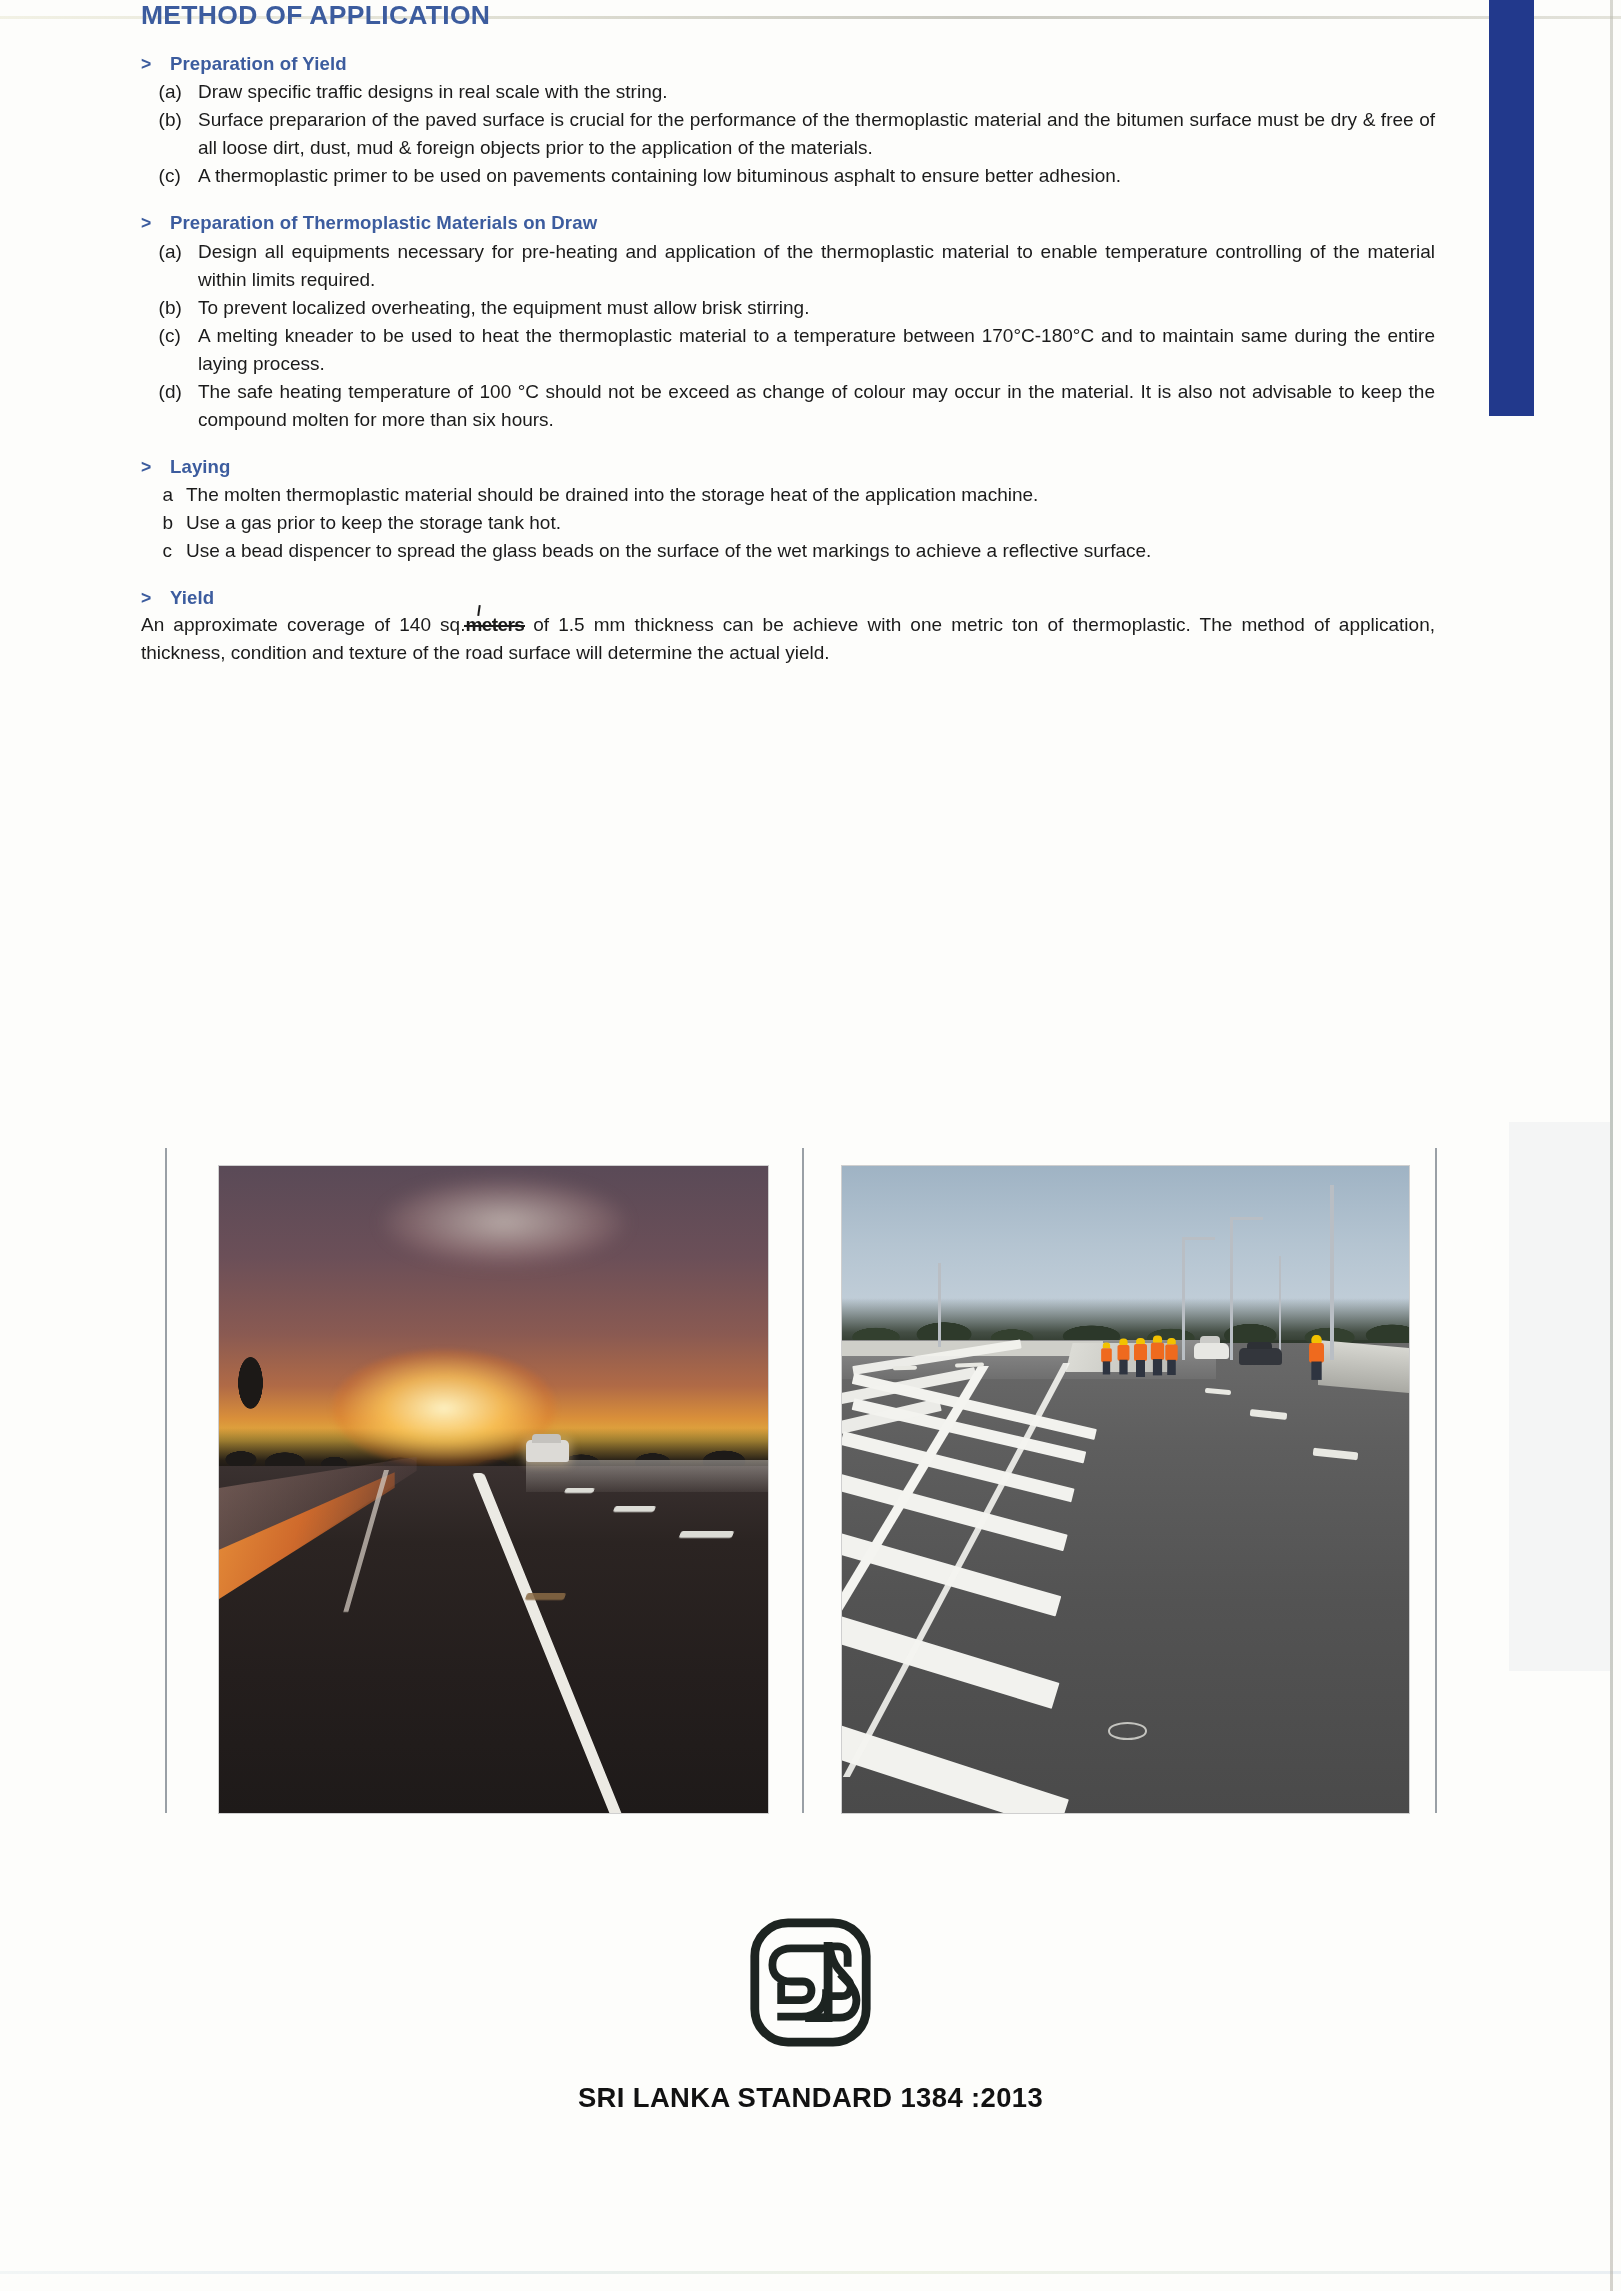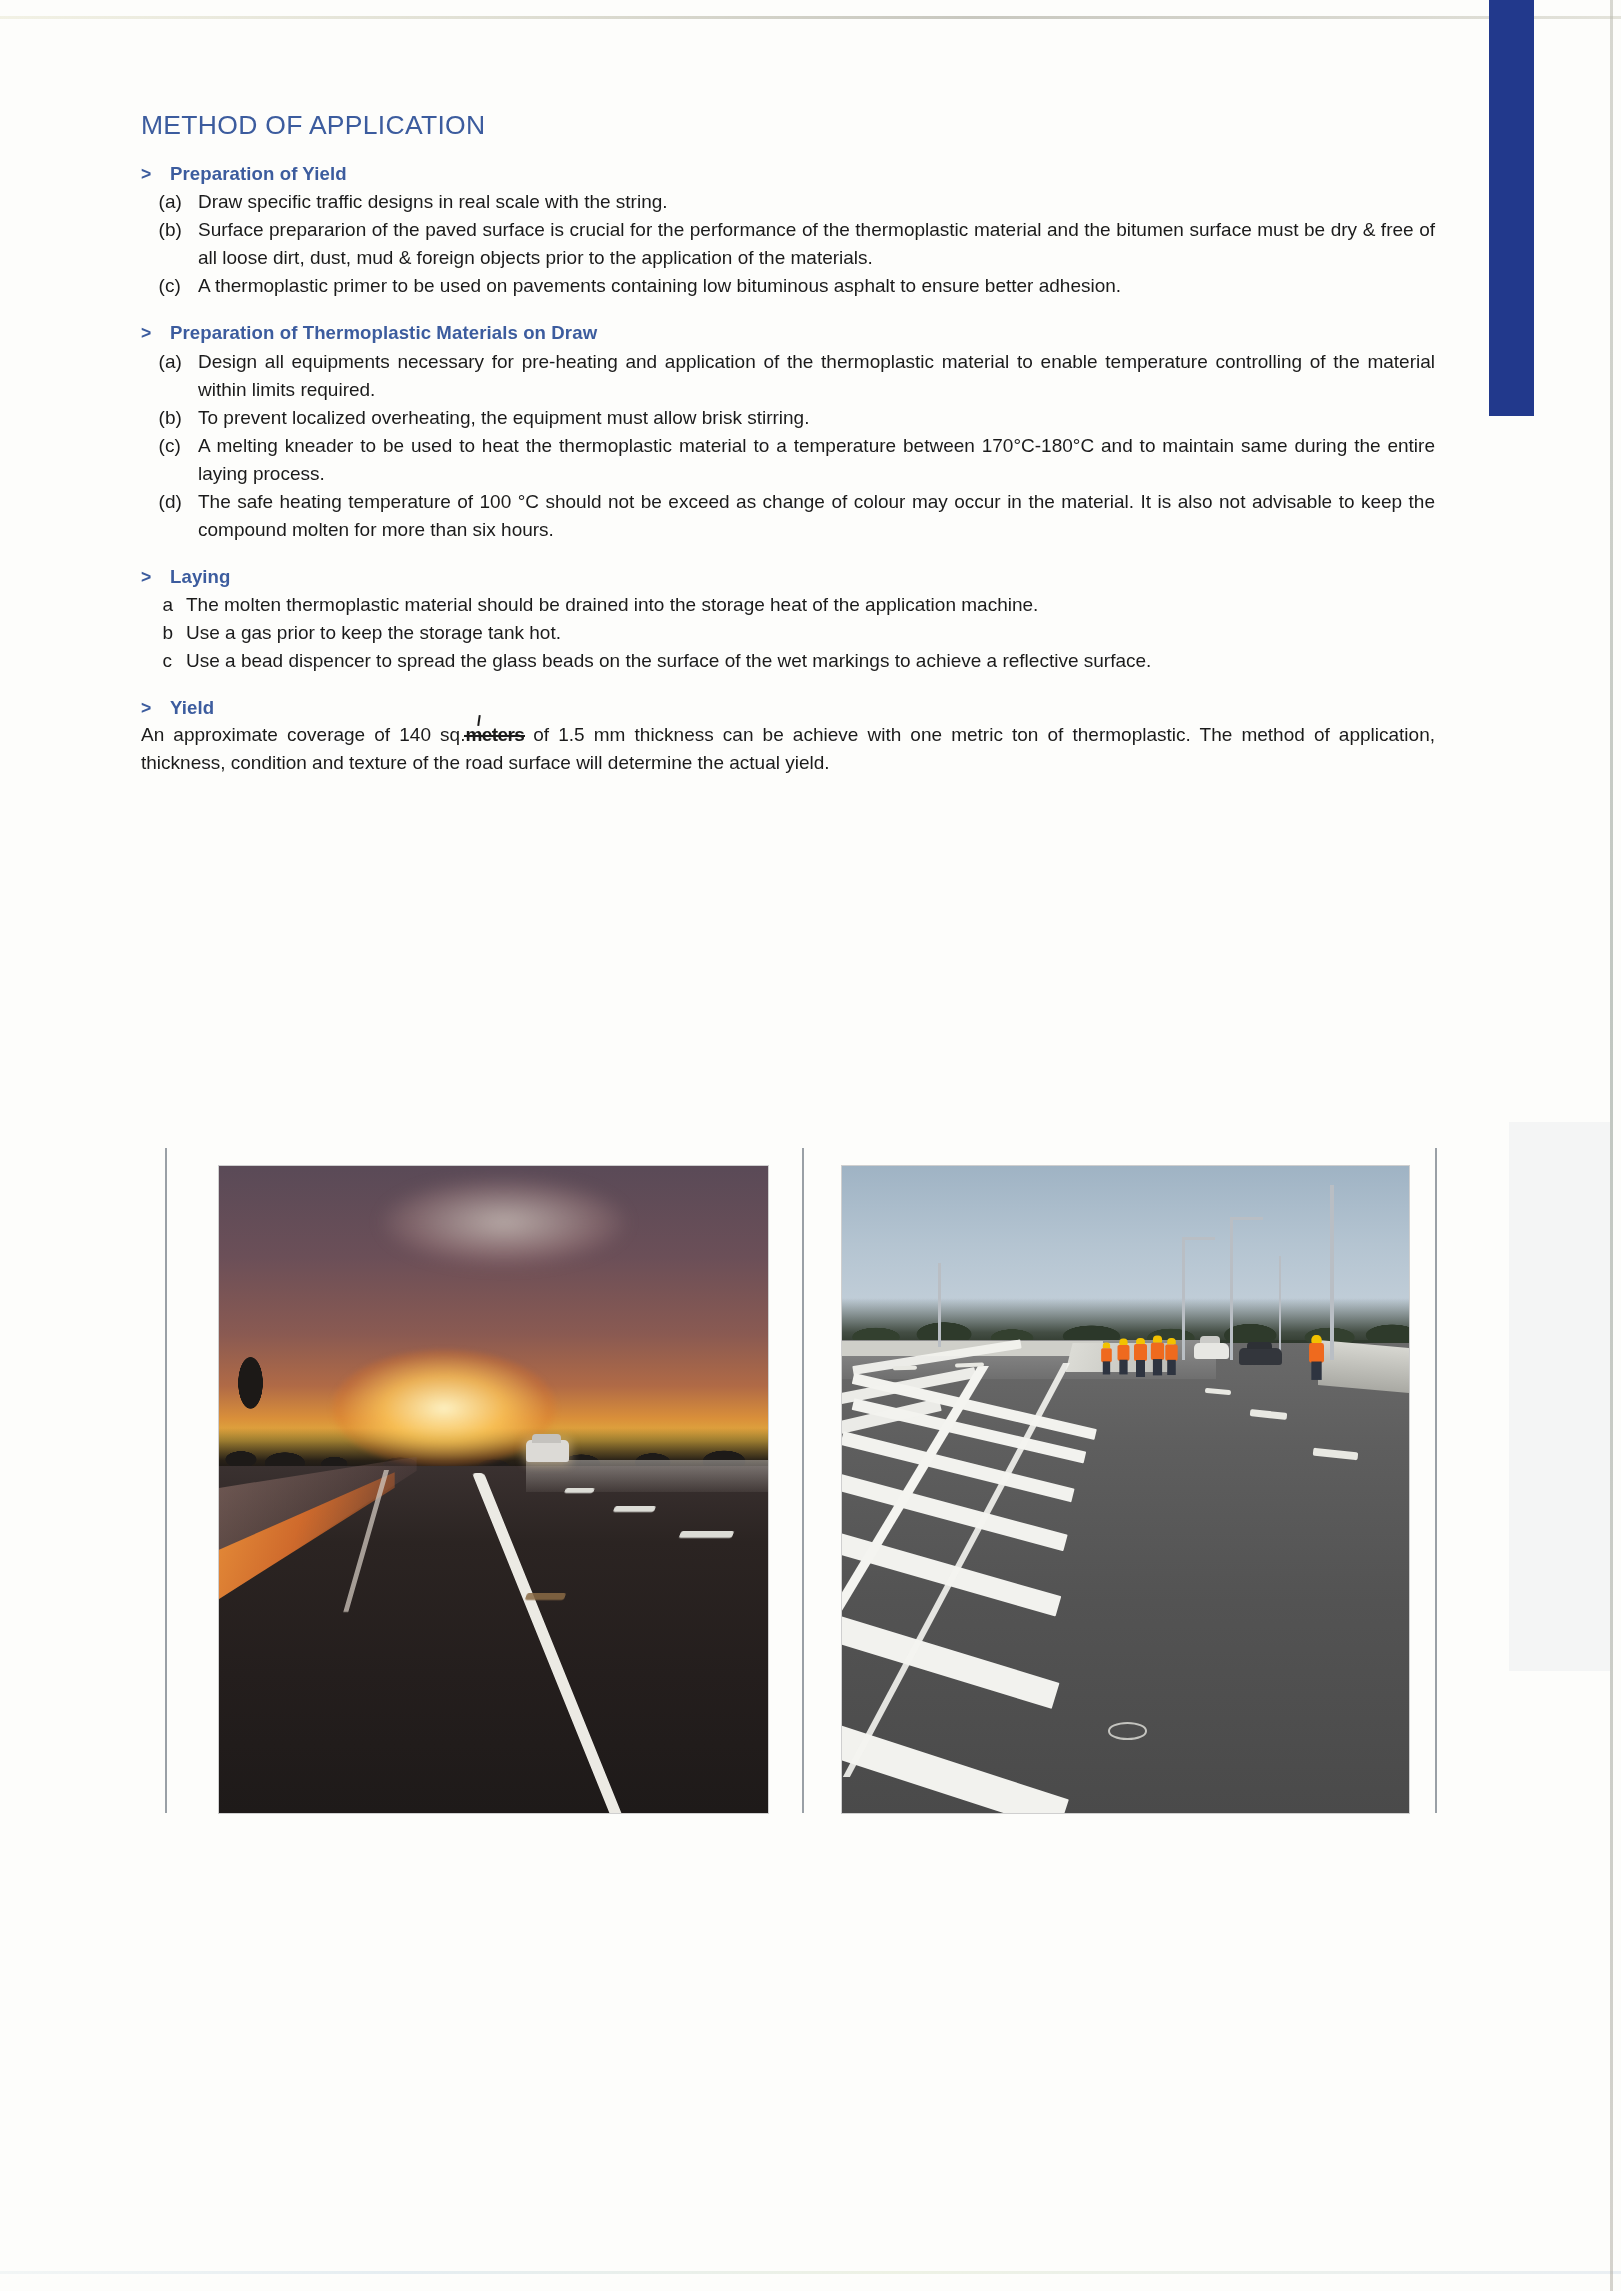--- a/index.html
+++ b/index.html
@@ -59,25 +59,24 @@
 
   .content {
     position: absolute;
     left: 141px;
     top: 0;
     width: 1294px;
   }
 
   h1.doc-title {
     font-size: 26.5px;
-    font-weight: normal;
+    font-weight: bold;
     color: #3c5c9e;
     letter-spacing: 0.3px;
     margin: 0;
-    padding-top: 110px;
   }
 
   .section {
     margin-top: 21.6px;
   }
   .section-head {
     display: flex;
     align-items: baseline;
     color: #3c5c9e;
     font-weight: bold;
@@ -603,15 +602,35 @@
       <div class="worker" style="left:82.5%;top:26.6%;transform:scale(1.15);">
         <span class="helmet"></span>
         <span class="vest"></span>
         <span class="legs"></span>
       </div>
 
       <div class="manhole"></div>
     </div>
   </div>
 
+  <div class="footer">
+    <div class="sls-logo">
+      <svg width="129" height="133" viewBox="0 0 132 136" aria-hidden="true">
+
+        <rect x="9" y="7" width="114" height="122" rx="34" ry="34" fill="none" stroke="#1d2421" stroke-width="9"></rect>
+
+        <path d="M 84 33 L 46 33 C 34 33 27 40 27 50 C 27 60 34 67 46 67
+                 L 58 67 C 64 67 67 71 67 76 C 67 82 63 86 57 86 L 36 86 L 36 72" fill="none" stroke="#1d2421" stroke-width="8" stroke-linecap="square" stroke-linejoin="miter"></path>
+        <path d="M 36 103 L 57 103 C 72 103 82 93 82 79" fill="none" stroke="#1d2421" stroke-width="8" stroke-linecap="square"></path>
+
+        <path d="M 84 31 L 84 104 L 65 104" fill="none" stroke="#1d2421" stroke-width="9" stroke-linecap="square"></path>
+
+        <path d="M 104 48 L 104 40 C 104 35 100 31 94 31 L 86 31
+                 L 86 31 C 86 31 86 46 97 57 L 104 65 C 110 71 107 82 98 82
+                 L 88 82" fill="none" stroke="#1d2421" stroke-width="8" stroke-linecap="square" stroke-linejoin="miter"></path>
+        <path d="M 86 104 L 96 104 C 107 104 113 96 113 86 C 113 76 106 69 99 62" fill="none" stroke="#1d2421" stroke-width="8" stroke-linecap="square"></path>
+      </svg>
+    </div>
+    <div class="footer-caption">SRI LANKA STANDARD 1384 :2013</div>
+  </div>
 
 </div>
 
 
 </body></html>

